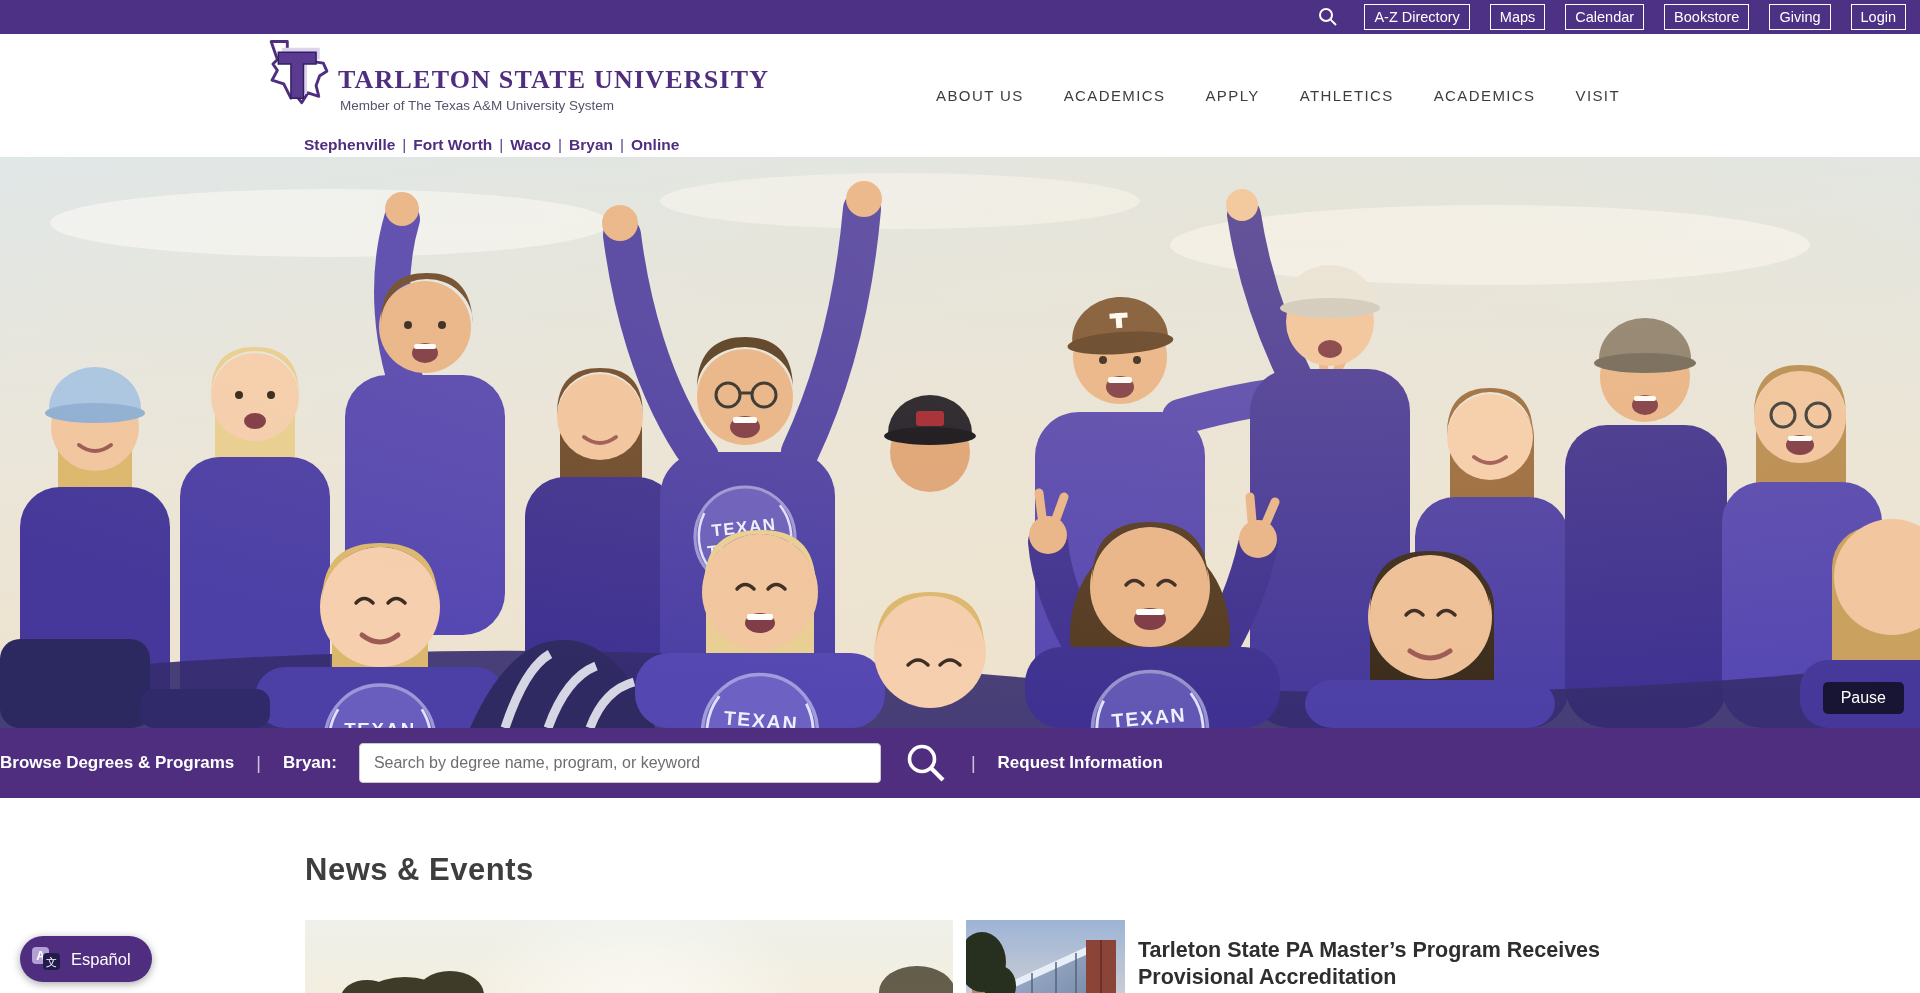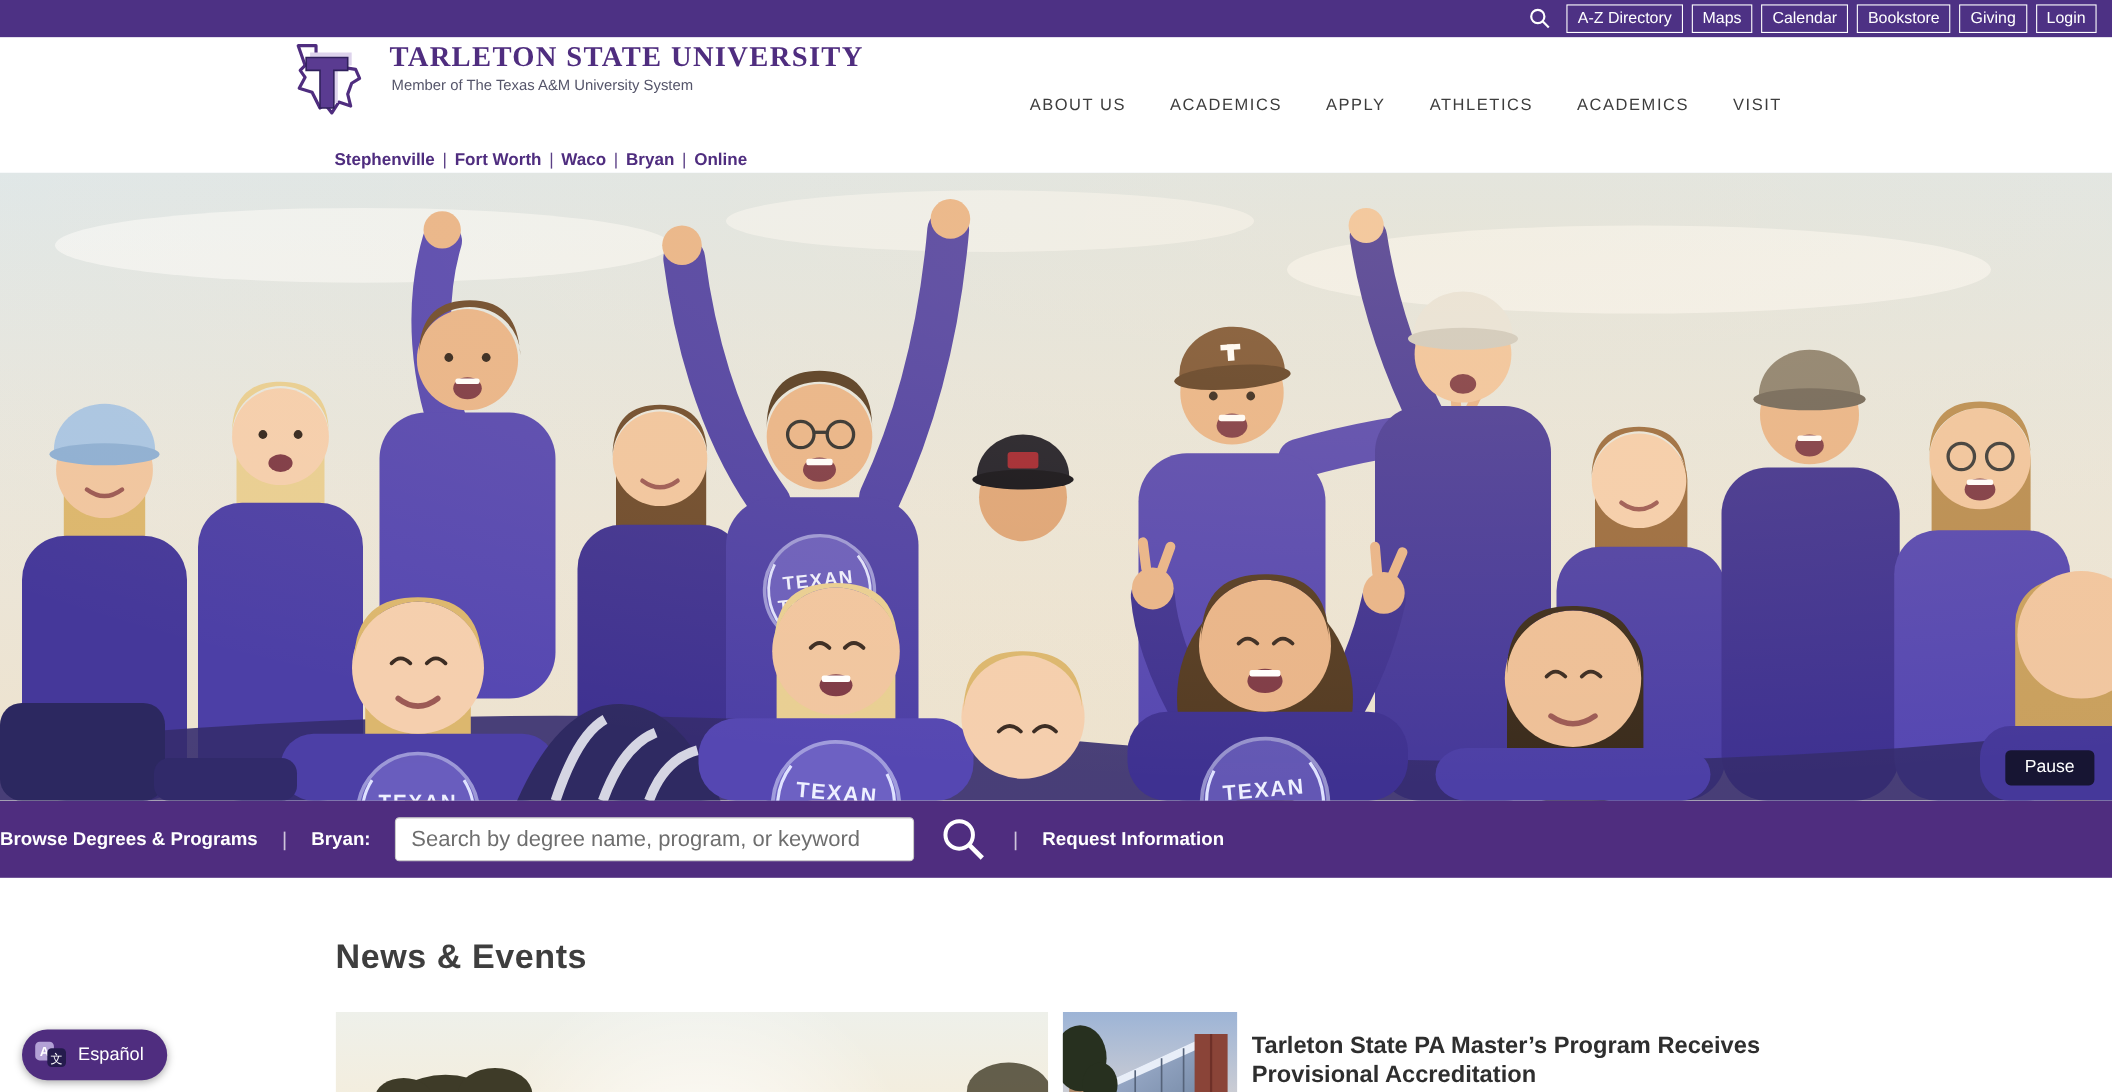--- a/index.html
+++ b/index.html
@@ -1,30 +1,30 @@
 <!DOCTYPE html>
 <html><head>
 <meta charset="utf-8">
 <style>
   html,body{margin:0;padding:0;width:1920px;height:993px;overflow:hidden;background:#fff;
     font-family:"Liberation Sans",sans-serif;}
   *{box-sizing:border-box}
 
   
   .topbar{height:34px;background:#4D3184;display:flex;align-items:center;justify-content:flex-end;
-    padding-right:14px;gap:8px}
+    padding-right:14px;gap:20px}
   .tb-search{background:none;border:none;padding:0 6px;cursor:pointer;display:flex;align-items:center}
   .tb-btn{border:1.7px solid #fff;color:#fff;background:transparent;font-size:14.5px;
     padding:2.5px 9px;line-height:1.3;cursor:pointer;text-decoration:none;font-family:inherit}
 
   
   .site-header{height:123px;background:#fff;display:flex;align-items:center;
     justify-content:space-between;padding:0 300px 0 264px}
   .brand{display:flex;flex-direction:column}
-  .brand-row{display:flex;align-items:flex-start;gap:20px;cursor:pointer}
+  .brand-row{display:flex;align-items:flex-end;gap:4px;cursor:pointer}
   .brand-text{display:flex;flex-direction:column}
   .uni-name{font-family:"Liberation Serif",serif;font-weight:600;font-size:26px;
     letter-spacing:1.2px;color:#4F2D7F;white-space:nowrap}
   .uni-tag{font-size:13.5px;color:#55556a;margin-top:3px;padding-left:2px}
   .locations{margin:23px 0 0 40px;font-size:15.5px;font-weight:bold;color:#4F2D7F;white-space:nowrap}
   .locations a{color:#4F2D7F;text-decoration:none;cursor:pointer}
   .loc-sep{font-weight:400;margin:0 7px;color:#5b3f86}
   .main-nav{display:flex;gap:40px}
   .main-nav a{font-size:15px;letter-spacing:1.4px;color:#3d3d3d;text-decoration:none;
     white-space:nowrap;cursor:pointer}
@@ -33,22 +33,22 @@
   .hero{position:relative;height:571px;overflow:hidden;background:#e3ebee}
   .hero svg{display:block}
   .pause-btn{position:absolute;right:16px;bottom:14px;background:rgba(13,13,28,.82);color:#fff;
     font-size:16px;font-family:inherit;padding:7px 18px;border-radius:5px;border:none;cursor:pointer}
 
   
   .band{height:70px;background:#4F2D7F;display:flex;align-items:center;gap:22px}
   .band a{color:#fff;font-size:17px;font-weight:bold;text-decoration:none;cursor:pointer;white-space:nowrap}
   .band-sep{color:rgba(255,255,255,.72);font-size:18px}
   .band-label{color:#fff;font-size:17px;font-weight:bold}
-  .band-input{width:472px;height:40px;border-radius:4px;border:1px solid #c9c9c9;padding:0 14px;
-    font-size:20px;font-family:inherit;color:#333}
+  .band-input{width:522px;height:40px;border-radius:4px;border:1px solid #c9c9c9;padding:0 14px;
+    font-size:16px;font-family:inherit;color:#333}
   .band-input::placeholder{color:#6e6e6e}
   .band-search-btn{background:none;border:none;padding:0 2px;cursor:pointer;display:flex;align-items:center}
 
   
   .news{padding:54px 305px 0}
   .news h2{margin:0;font-size:31px;font-weight:800;color:#3e3e3e;letter-spacing:.5px}
   .news-row{display:flex;gap:13px;margin-top:32px}
   .news-card-lg{width:648px;height:360px;flex:none;cursor:pointer;overflow:hidden}
   .news-item{display:flex;gap:13px;cursor:pointer}
   .news-thumb{width:159px;height:112px;flex:none;overflow:hidden}

